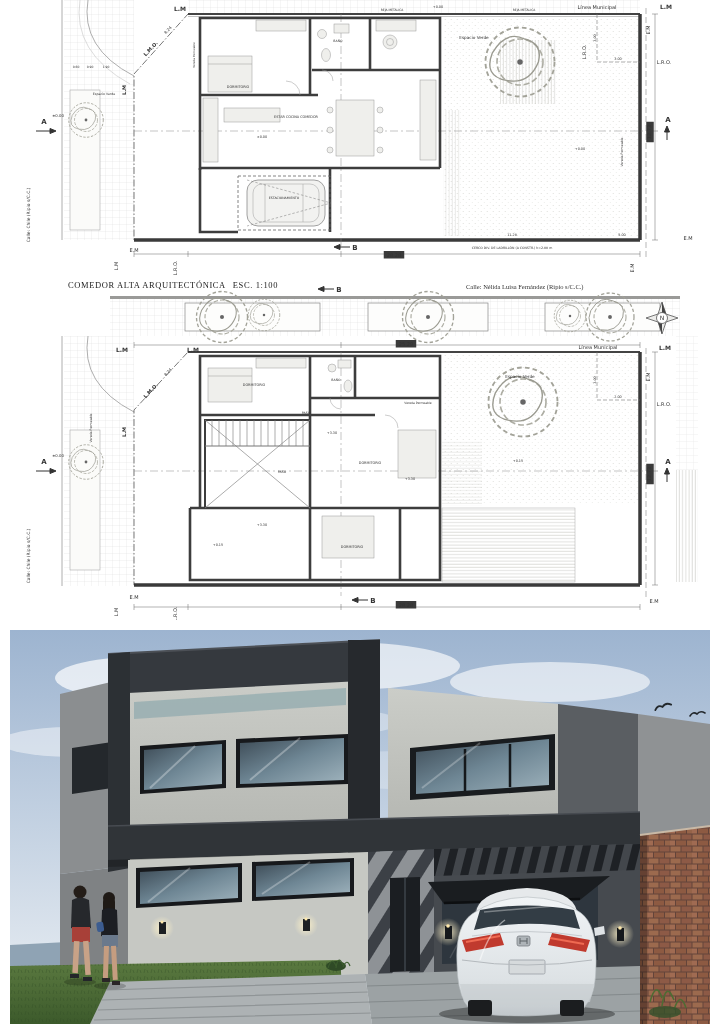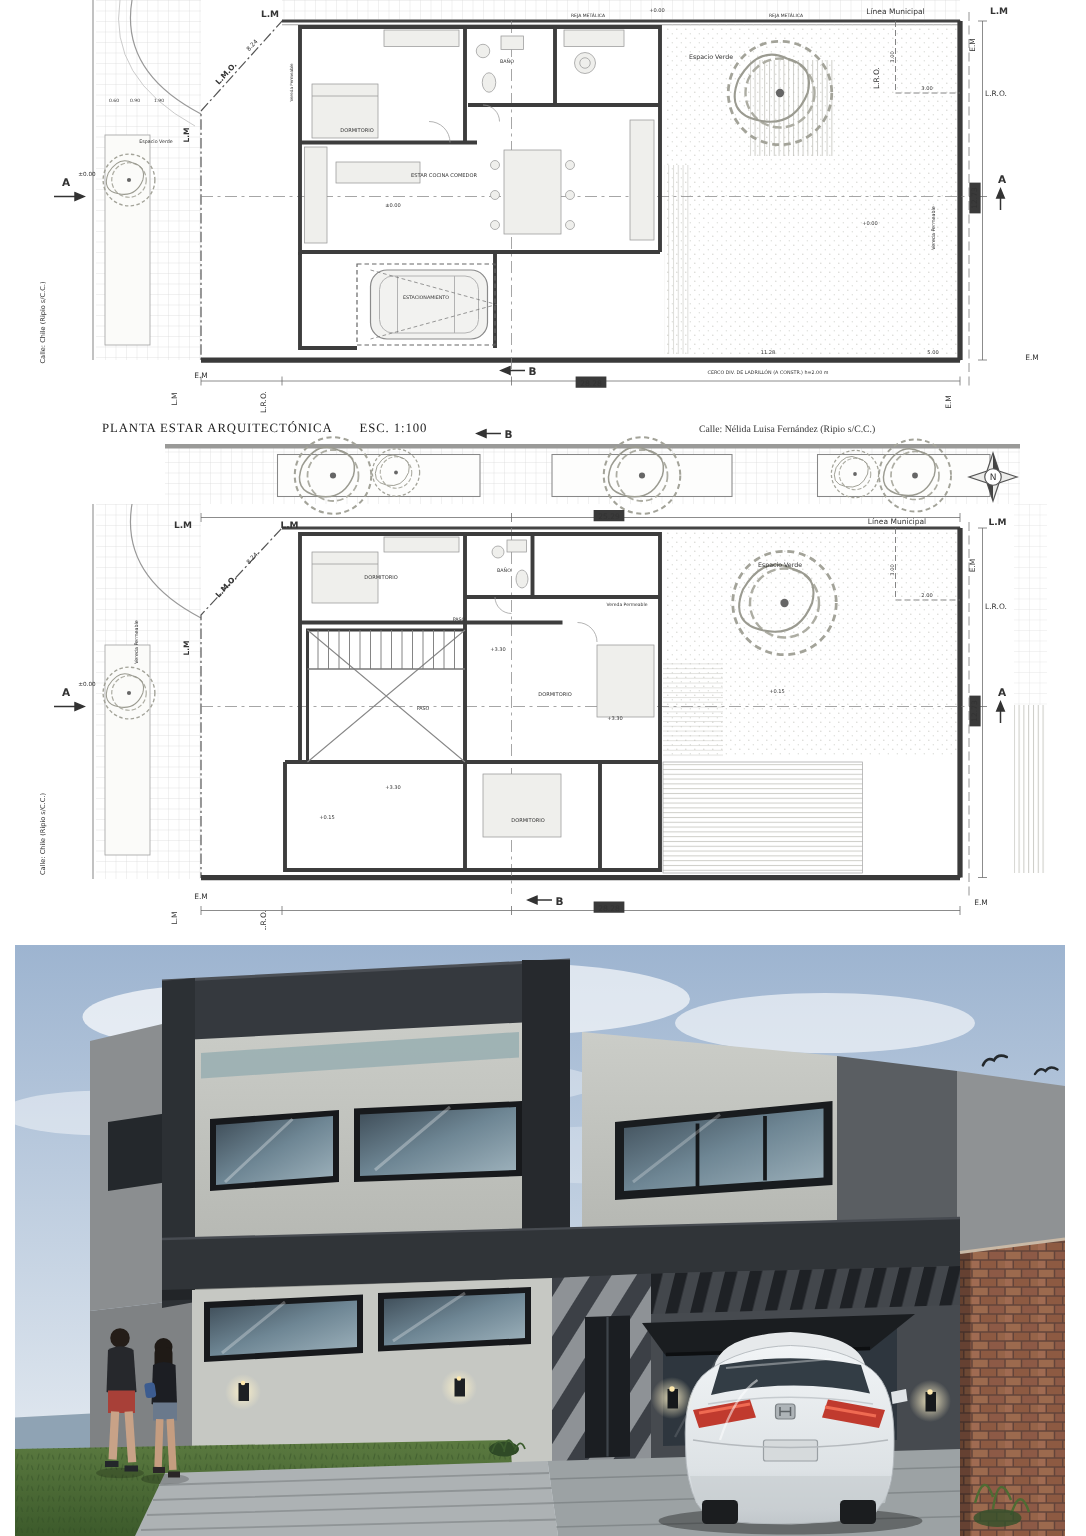--- a/index.html
+++ b/index.html
@@ -1,21 +1,21 @@
 <!DOCTYPE html>
 <html><head>
 <meta charset="utf-8">
 <style>
   html,body{margin:0;padding:0;background:#ffffff;}
   body{width:724px;height:1024px;overflow:hidden;font-family:"DejaVu Sans",sans-serif;}
   #sheet{position:relative;width:724px;height:1024px;background:#fff;}
   #plans{position:absolute;left:0;top:0;}
   #render{position:absolute;left:10px;top:630px;}
   .sheet-title{position:absolute;font-family:"Liberation Serif",serif;font-size:8.5px;letter-spacing:.6px;color:#222;white-space:nowrap;}
-  .sheet-title .scale{margin-left:18px;}
+  .sheet-title .scale{margin-left:7px;}
   .street-label{position:absolute;font-family:"Liberation Serif",serif;font-size:6.5px;color:#333;white-space:nowrap;}
   svg text{font-family:"DejaVu Sans",sans-serif;fill:#333;}
 </style>
 </head>
 <body>
 
 <div id="sheet">
 
 <svg id="plans" width="724" height="620" viewBox="0 0 724 620">
   <defs>
@@ -311,21 +311,21 @@
           <text x="177" y="614" font-size="5" text-anchor="middle" transform="rotate(-90 177 614)" fill="#333333">L.R.O.</text>
           <text x="373" y="603" font-size="7" text-anchor="middle" font-weight="bold" fill="#333333">B</text>
           <rect x="395.75" y="601" width="20.5" height="7.5" fill="#3a3a3a"></rect>
           <text x="406" y="607" font-size="5" text-anchor="middle" fill="#ffffff">28.28</text>
           <text x="654" y="603" font-size="5" text-anchor="middle" fill="#333333">E.M</text>
         </g>
   </g>
 </svg>
 
 <div class="sheet-title" style="left:68px;top:280px">
-  <span>PLANTA ESTAR ARQUITECTÓNICA</span><span class="scale">ESC. 1:100</span>
+  <span>COMEDOR ALTA ARQUITECTÓNICA</span><span class="scale">ESC. 1:100</span>
 </div>
 <div class="street-label" style="left:466px;top:283px">Calle: Nélida Luisa Fernández (Ripio s/C.C.)</div>
 
 <svg id="render" width="700" height="394" viewBox="0 0 700 394">
   <defs>
     <linearGradient id="skyG" x1="0" y1="0" x2="0" y2="1">
       <stop offset="0" stop-color="#9db4d0"></stop>
           <stop offset="0.55" stop-color="#c8d5e4"></stop>
           <stop offset="1" stop-color="#edf1f5"></stop>
     </linearGradient>

